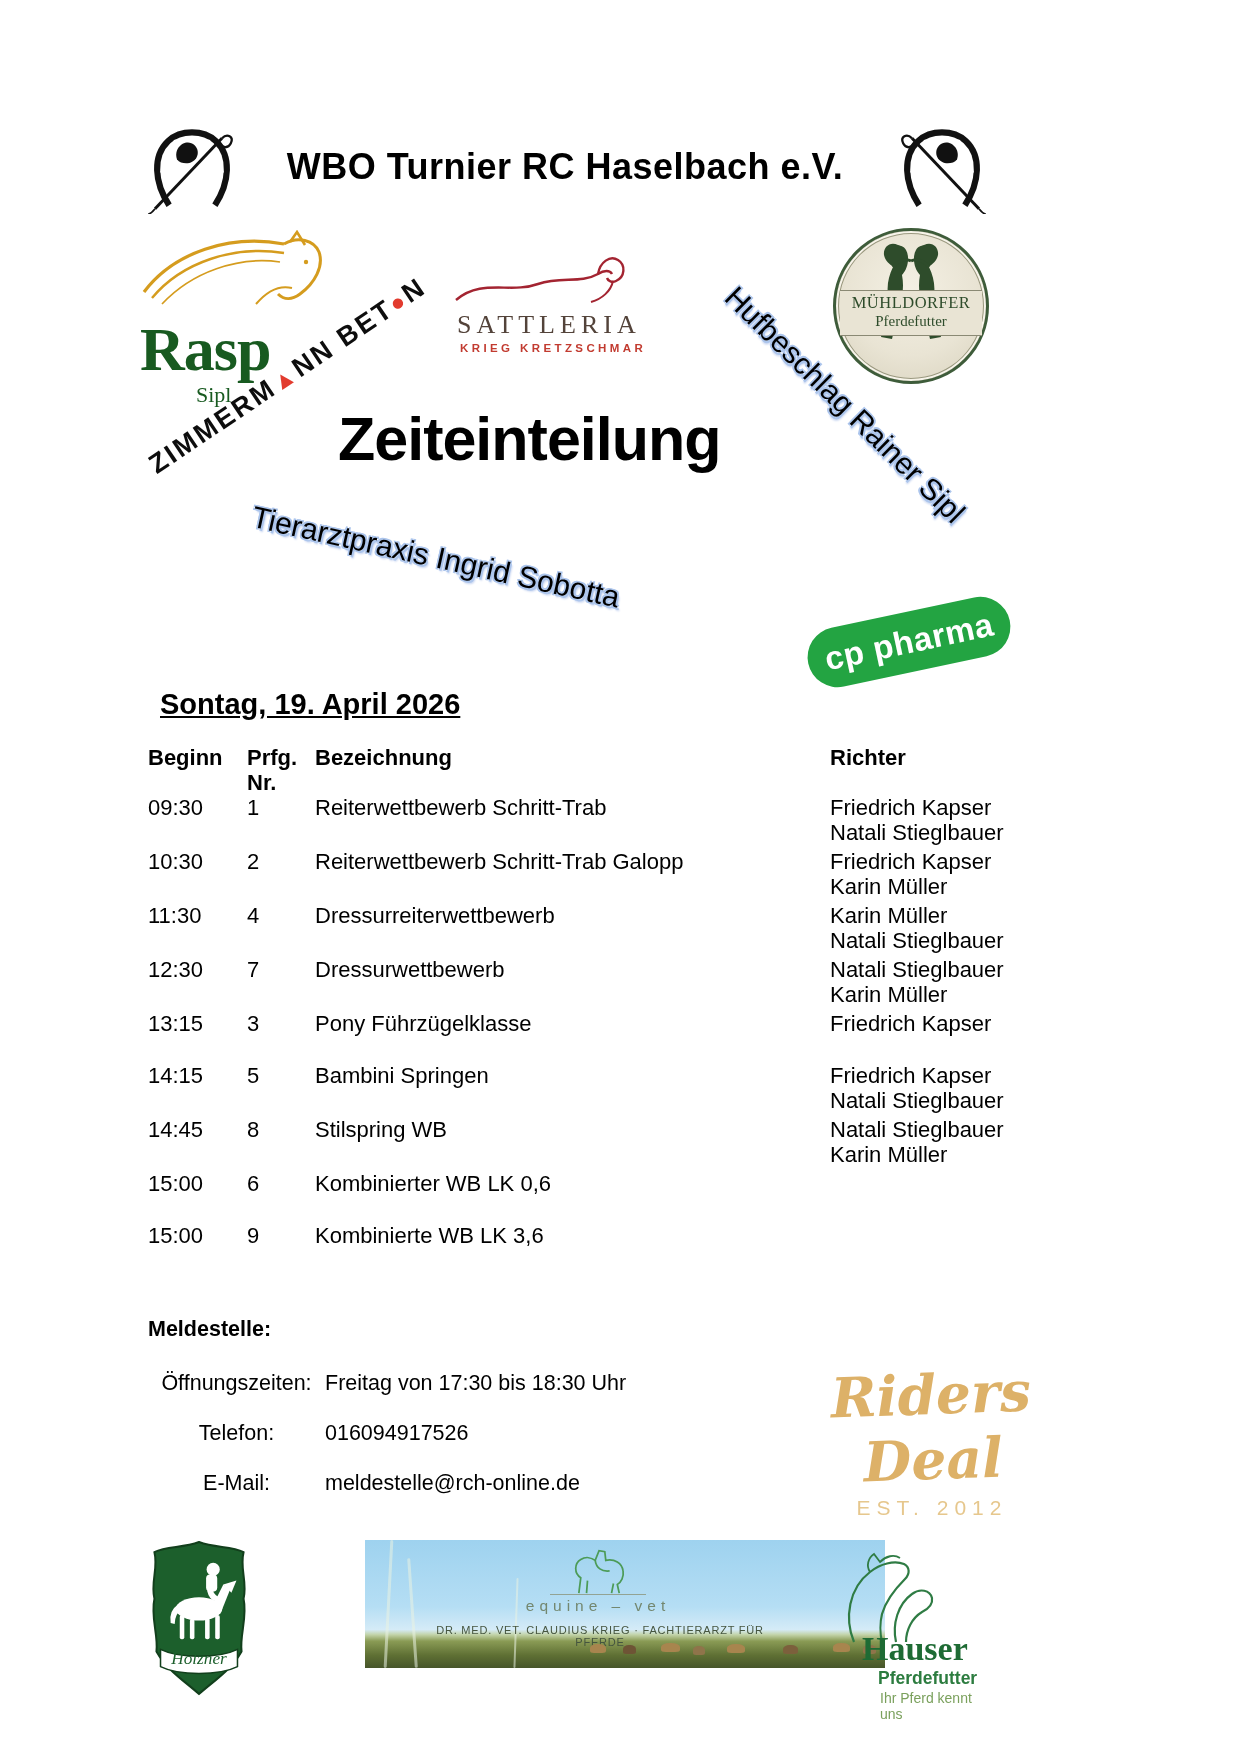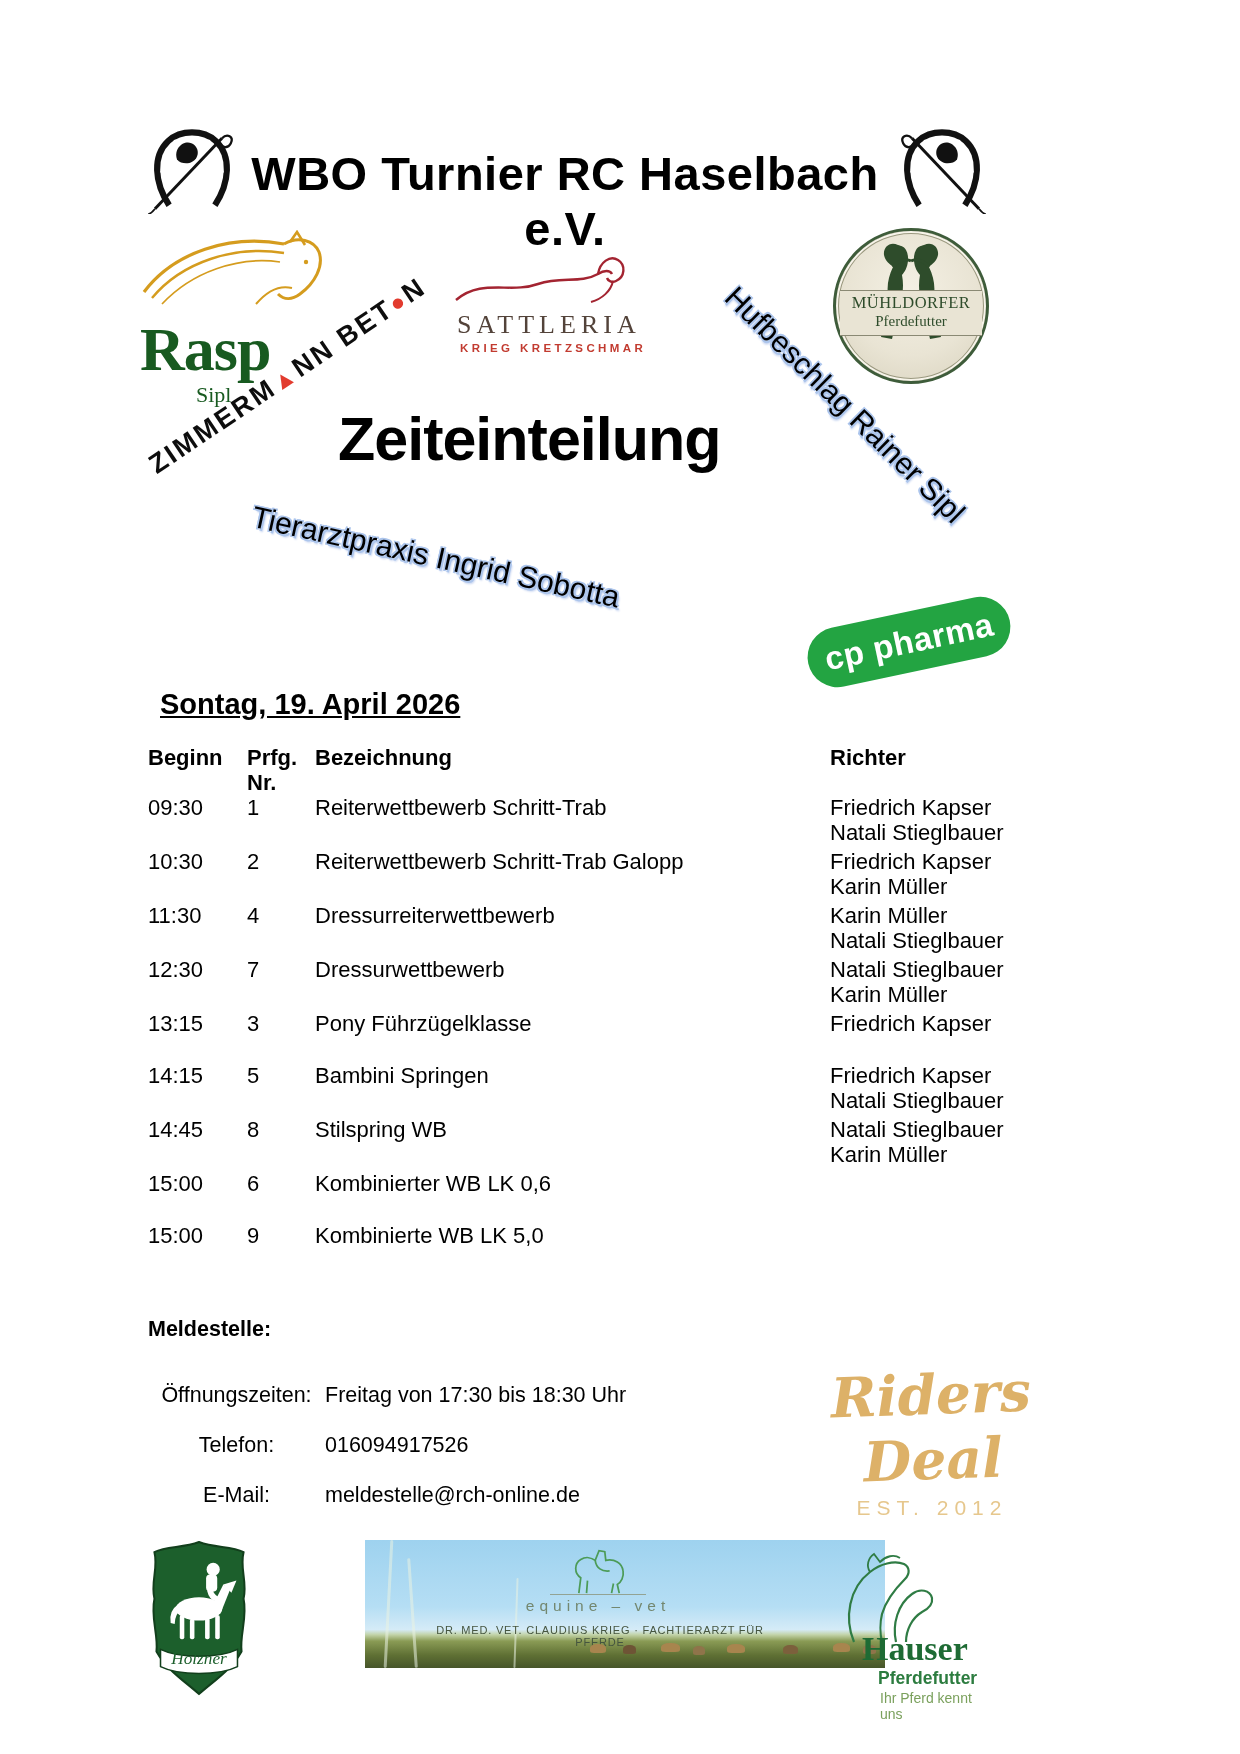--- a/index.html
+++ b/index.html
@@ -4,21 +4,21 @@
 <style>
   html,body{margin:0;padding:0;background:#888;}
   .page{position:relative;width:1240px;height:1754px;background:#fff;margin:0 auto;
         font-family:"Liberation Sans", sans-serif;color:#000;overflow:hidden;}
 
   
   .shoe{position:absolute;width:88px;height:88px;top:126px;}
   .shoe.left{left:148px;}
   .shoe.right{left:898px;transform:scaleX(-1);}
   .page-title{position:absolute;left:240px;top:146px;width:650px;text-align:center;
-              font-size:47px;font-weight:bold;letter-spacing:0.5px;}
+              font-size:36px;font-weight:bold;letter-spacing:0.5px;}
 
   
   .rasp{position:absolute;left:138px;top:230px;width:195px;height:190px;}
   .rasp svg{position:absolute;left:0;top:0;width:195px;height:102px;}
   .rasp-name{position:absolute;left:2px;top:84px;font-family:"Liberation Serif",serif;
              font-weight:bold;font-size:62px;color:var(--rasp-green);letter-spacing:-1px;}
   .rasp-gmbh{position:absolute;left:58px;top:152px;font-family:"Liberation Serif",serif;
              font-size:22px;color:var(--rasp-green);}
 
   
@@ -62,21 +62,21 @@
   .shead{display:flex;font-weight:bold;margin-bottom:0;align-items:flex-start;}
   .srow{display:flex;margin-bottom:4px;align-items:flex-start;}
   .srow.short{margin-bottom:27px;}
   .c-time{width:99px;}
   .c-nr{width:68px;}
   .c-name{width:515px;}
   .c-judges{flex:1;}
 
   
   .meld{position:absolute;left:148px;top:1316px;font-size:21.5px;line-height:26px;}
-  .meld-title{font-weight:bold;margin-bottom:40px;}
+  .meld-title{font-weight:bold;margin-bottom:28px;}
   .meld-row{display:flex;margin-bottom:24px;}
   .meld-label{width:177px;text-align:center;}
 
   
   .riders{position:absolute;left:772px;top:1362px;width:320px;text-align:center;}
   .riders-name{font-family:"DejaVu Serif",serif;font-style:italic;font-weight:bold;
                font-size:55px;color:var(--ridersdeal-gold);transform:rotate(-2deg);}
   .riders-est{font-size:21px;letter-spacing:6px;color:#e6c78d;margin-top:4px;text-align:center;}
 
   
@@ -277,21 +277,21 @@
     </div>
         <div class="srow short">
       <div class="c-time">15:00</div>
       <div class="c-nr">6</div>
       <div class="c-name">Kombinierter WB LK 0,6</div>
       <div class="c-judges"></div>
     </div>
         <div class="srow short">
       <div class="c-time">15:00</div>
       <div class="c-nr">9</div>
-      <div class="c-name">Kombinierte WB LK 5,0</div>
+      <div class="c-name">Kombinierte WB LK 3,6</div>
       <div class="c-judges"></div>
     </div>
       </div>
   </div>
 
   <div class="meld">
     <div class="meld-title">Meldestelle:</div>
     <div id="meld-rows">
         <div class="meld-row">
       <div class="meld-label">Öffnungszeiten:</div>

